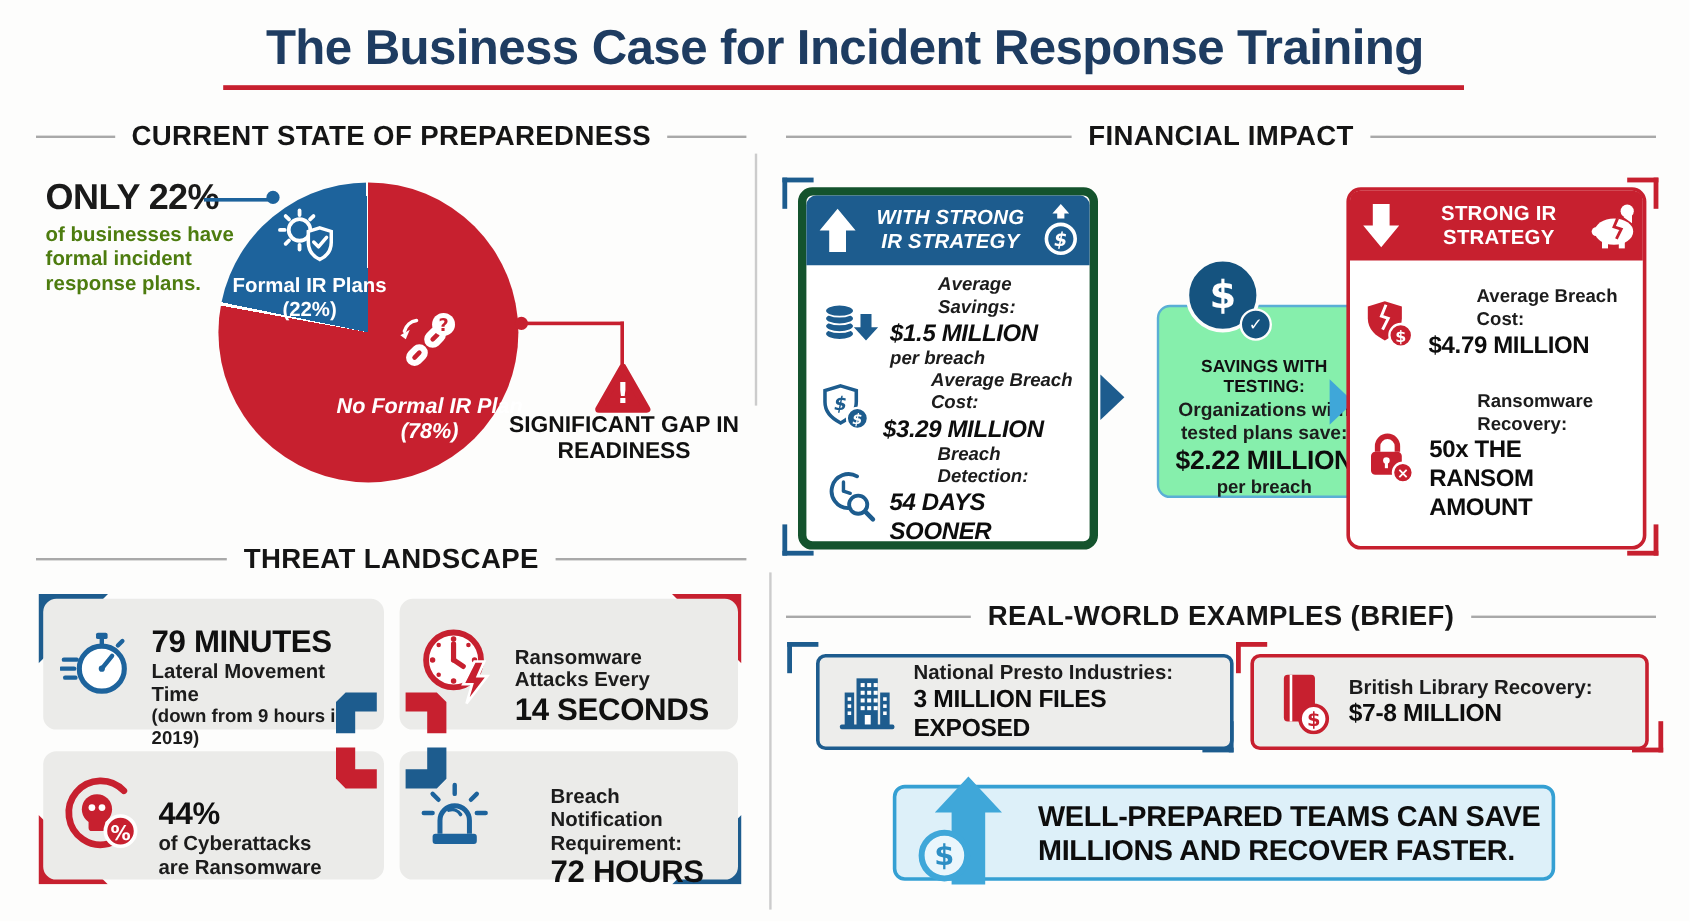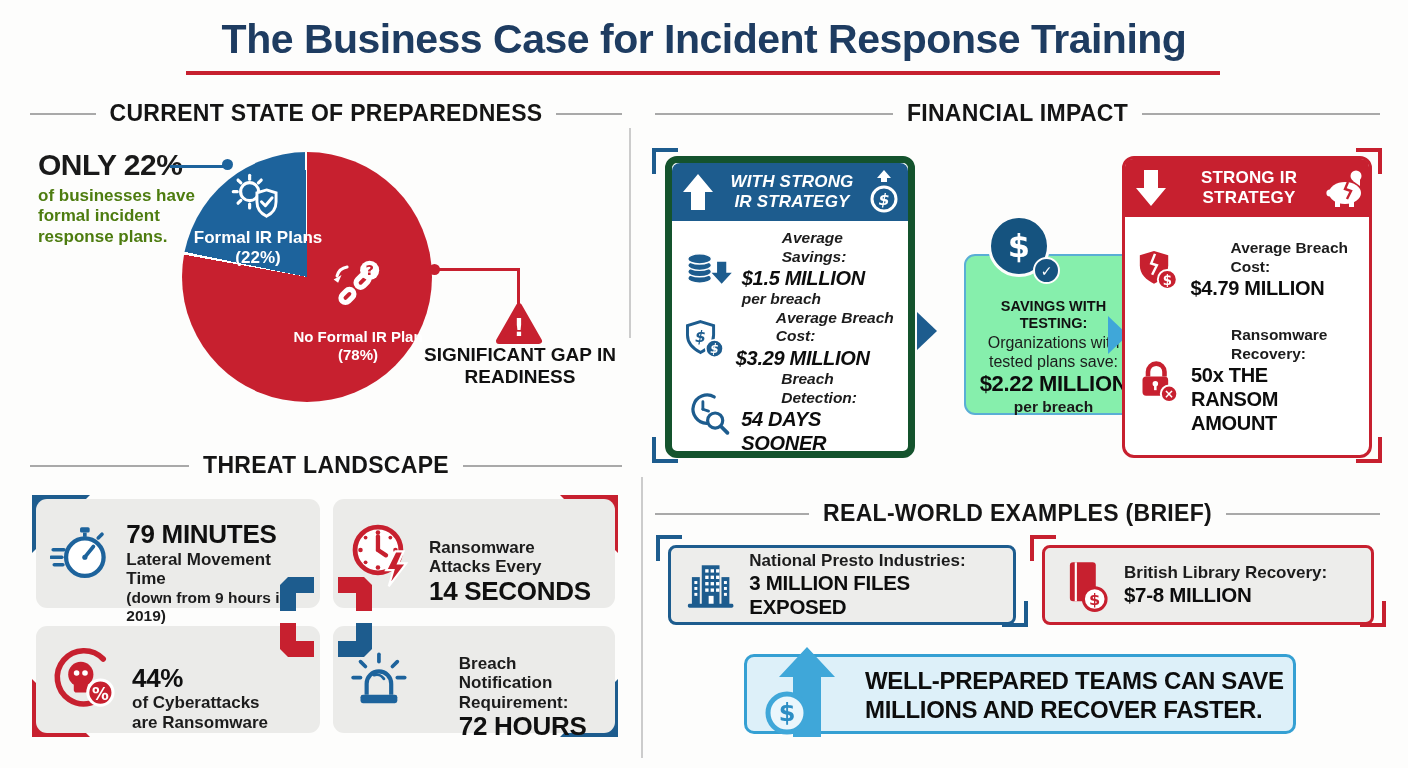--- a/index.html
+++ b/index.html
@@ -23,21 +23,21 @@
   .only-block { position:absolute; left:38px; top:148px; width:160px; }
   .only-stat { font-size:30px; font-weight:700; letter-spacing:-0.5px; }
   .only-desc { margin-top:4px; font-size:17px; font-weight:600; line-height:1.2; color:#4d7c0f; }
   .callout-line-blue { position:absolute; left:170px; top:165px; width:58px; height:3px; background:#1d639c; }
   .callout-dot-blue { position:absolute; left:222px; top:159px; width:11px; height:11px; border-radius:50%; background:#1d639c; }
 
   .pie { position:absolute; left:182px; top:152px; width:250px; height:250px; border-radius:50%;
     background:conic-gradient(#c7202f 0deg 280.3deg,#ffffff 280.3deg 281.6deg,#1d639c 281.6deg 359.2deg,#ffffff 359.2deg 360deg); }
   .pie-label { position:absolute; color:#fff; font-weight:700; text-align:center; line-height:1.18; }
   .pie-label.formal { left:8px; top:76px; width:136px; font-size:17px; }
-  .pie-label.noformal { left:98px; top:176px; width:156px; font-size:15px; }
+  .pie-label.noformal { left:98px; top:176px; width:156px; font-size:18px;font-style:italic; }
   .pie-icon { position:absolute; }
 
   .callout-dot-red { position:absolute; left:429px; top:264px; width:11px; height:11px; border-radius:50%; background:#c7202f; }
   .callout-h-red { position:absolute; left:436px; top:268px; width:84px; height:3px; background:#c7202f; }
   .callout-v-red { position:absolute; left:517px; top:268px; width:3px; height:36px; background:#c7202f; }
   .warn-triangle { position:absolute; left:495px; top:302px; }
   .gap-label { position:absolute; left:424px; top:344px; width:192px; text-align:center;
     font-size:19px; font-weight:700; line-height:1.15; color:#111; }
 
   
@@ -78,33 +78,33 @@
   .bk-br { border-bottom:4px solid; border-right:4px solid; }
   .bracket.bk-tl { border-color:inherit; }
 
   .flow-arrow { position:absolute; width:0; height:0; border-top:19px solid transparent; border-bottom:19px solid transparent; }
   .flow-arrow.dark { border-left:20px solid #1d5c8e; }
   .flow-arrow.light { border-left:20px solid #3fa7d9; }
 
   .savings-box { position:absolute; left:936px; top:254px; width:179px; height:161px; background:#86efac;
     border:2.5px solid #5aaed5; border-radius:11px; text-align:center; padding-top:42px; line-height:1.2;margin-left:28px; }
   .sb-title { font-size:14.5px; font-weight:700; color:#111; }
-  .sb-line { font-size:16px; font-weight:400; color:#1c1c1c; }
+  .sb-line { font-size:16px; font-weight:700; color:#1c1c1c; }
   .sb-value { font-size:22px; font-weight:700; letter-spacing:-0.3px; color:#0d0d0d; }
   .sb-suffix { font-size:15.5px; font-weight:600; }
   .sb-coin { position:absolute; left:988px; top:215px; width:62px; height:62px; border-radius:50%;
     background:#15537f; border:3px solid #fdfdfc; display:flex; align-items:center; justify-content:center;
     color:#fff; font-size:32px; font-weight:700; font-family:"DejaVu Sans",sans-serif; }
   .sb-check { position:absolute; left:1033px; top:257px; width:27px; height:27px; border-radius:50%;
     background:#15537f; border:2.5px solid #fdfdfc; display:flex; align-items:center; justify-content:center;
     color:#fff; font-size:14px; font-weight:700; font-family:"DejaVu Sans",sans-serif; }
 
   
   .ex-card { position:absolute; height:80px; border-radius:8px; background:#ededeb; display:flex; align-items:center; gap:13px; padding:0 14px; }
-  .ex-card.blue { border:3px solid #1d5c8e; }
+  .ex-card.blue { border:3px solid #1d5c8e;margin-left:12px; }
   .ex-card.red { border:3px solid #c7202f; }
   .ex-label { font-size:17px; font-weight:600; color:#1c1c1c; line-height:1.2; }
   .ex-value { font-size:20.5px; font-weight:700; letter-spacing:-0.3px; color:#0d0d0d; }
 
   .banner { position:absolute; left:744px; top:654px; width:552px; height:80px; background:#ddf0f9;
     border:3px solid #35a0d3; border-radius:10px; }
   .banner-text { position:absolute; left:118px; top:10px; width:420px; font-size:24px; font-weight:700;
     line-height:1.2; letter-spacing:-0.3px; color:#0d0d0d; }
   .banner-icon { position:absolute; left:12px; top:-12px; }
 

